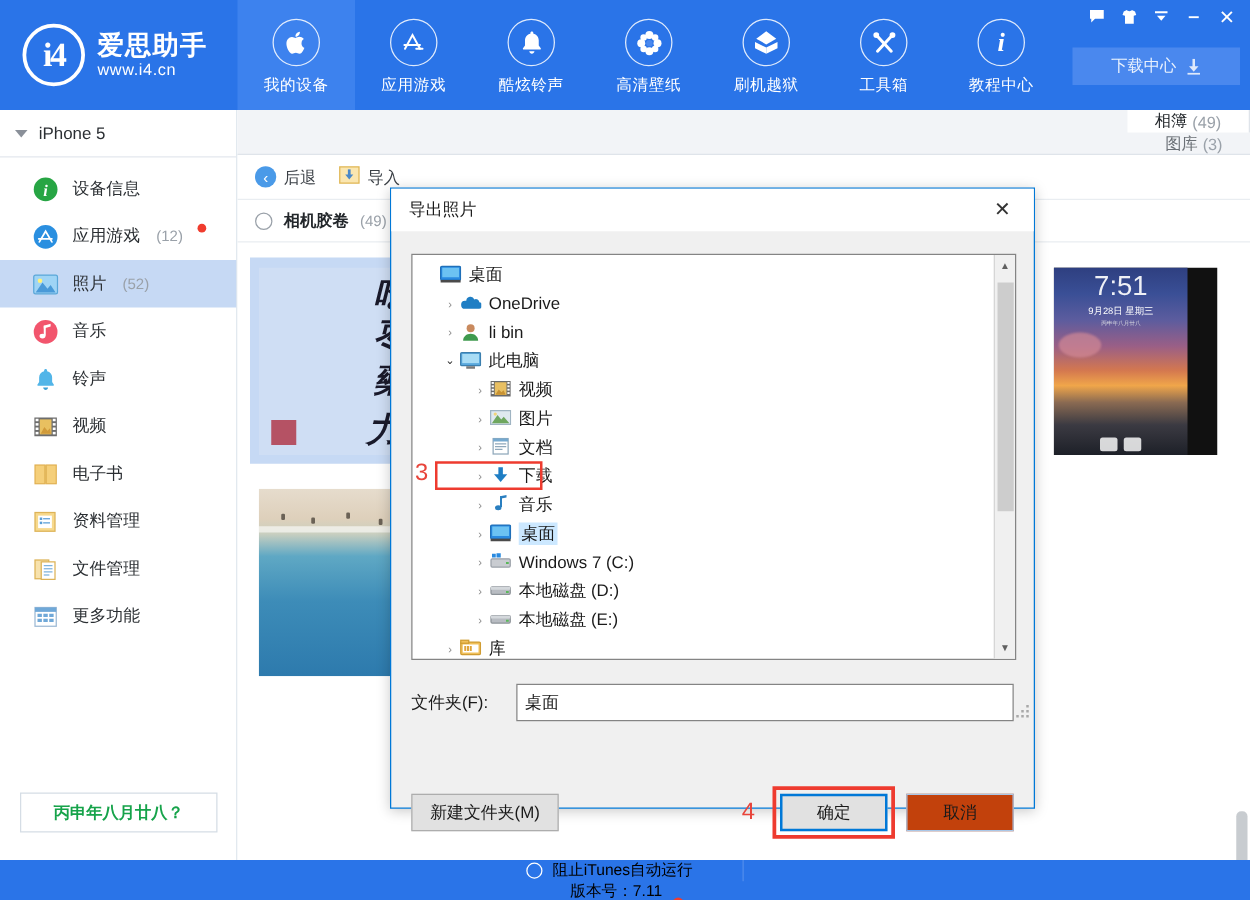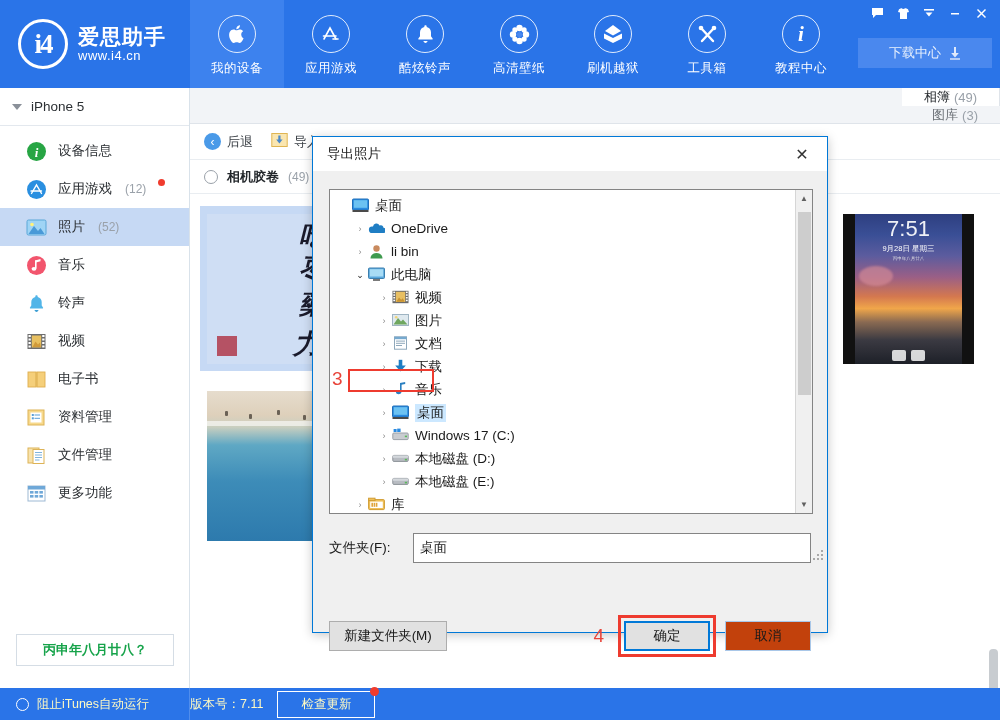--- a/index.html
+++ b/index.html
@@ -253,21 +253,21 @@
   }
   .art-girl .bl {
     position:absolute; width:9px; height:9px; border-radius:50%;
     background:#f0a6ab;
   }
   .art-girl .branch {
     position:absolute; left:10px; top:10px; width:1.5px; height:100px;
     background:#cfd8e2; transform: rotate(14deg);
   }
   
-  .art-sunset { width:100%; height:100%; background:#111; display:flex; align-items:center; justify-content:center; }
+  .art-sunset { width:100%; height:100%; background:#111; display:flex; align-items:center; }
   .art-sunset .scr2 {
     width:82%; height:100%;
     background: linear-gradient(to bottom,
       #2e3f80 0%, #3a4f96 14%, #5c5c9e 28%,
       #9a5f86 42%, #d4784f 55%, #f0a64a 63%,
       #8a6a52 72%, #3b3a42 84%, #1d2028 100%);
     position:relative;
   }
   .art-sunset .t1 { position:absolute; top:2px; width:100%; text-align:center; color:#fff; font-size:22px; opacity:0.92; font-weight:300;}
   .art-sunset .t2 { position:absolute; top:30px; width:100%; text-align:center; color:#fff; font-size:7.5px; }
@@ -289,22 +289,22 @@
 
   .vscroll-main {
     position:absolute; right:2px; top:455px;
     width:9px; height:130px; background:#c8ccd0; border-radius:4px;
   }
 
   
   .statusbar {
     position: absolute; left: 0; bottom: 0;
     width: 1000px; height: 32px;
-    background: #2a74e8; color: #fef9c3;
-    display: flex; align-items: center;
+    background: #2a74e8; color: #000000;
+    display: flex; align-items: center; flex-direction: column;
   }
   .sb-itunes {
     width: 190px; height: 32px; display: flex; align-items: center;
     gap: 8px; padding-left: 16px; font-size: 12.5px; cursor: pointer;
     border-right: 1px solid rgba(255,255,255,0.18);
   }
   .sb-radio { width: 13px; height: 13px; border-radius: 50%; border: 1.3px solid #ffffff; }
   .sb-info { font-size: 12.5px; padding-left: 18px; flex: 1; }
   .sb-ver { font-size: 12.5px; margin-right: 14px; }
   .sb-update {
@@ -312,21 +312,21 @@
     border: 1px solid #ffffff; padding: 4px 23px;
     font-size: 12.5px; cursor: pointer;
   }
   .sb-update .rd {
     position: absolute; right: -5px; top: -5px;
     width: 9px; height: 9px; border-radius: 50%; background: #f03c2e;
   }
 
   
   .dialog {
-    position: absolute; left: 312px; top: 136px;
+    position: absolute; left: 312px; top: 150px;
     width: 516px; height: 497px;
     background: #f0f0f0;
     border: 1px solid #0078d7;
     box-shadow: 0 2px 10px rgba(0,0,0,0.22);
     font-family: "Liberation Sans", "DejaVu Sans", sans-serif;
   }
   .dlg-title {
     height: 34px; background: #ffffff;
     display: flex; align-items: center;
     padding: 0 10px 0 14px;
@@ -1101,21 +1101,21 @@
             <span class="tr-ico">
               <svg width="17" height="14" viewBox="0 0 17 14">
                   <rect x="0.8" y="5" width="15.4" height="6.6" rx="1" fill="#c9ccd1" stroke="#9aa0a8"></rect>
                   <g fill="#2a8ae0">
                     <rect x="1.6" y="1" width="3" height="3"></rect>
                     <rect x="5.2" y="0.6" width="3.4" height="3.4"></rect>
                   </g>
                   <rect x="12.8" y="7.6" width="2.2" height="1.6" fill="#5ab85a"></rect>
                 </svg>
             </span>
-            <span class="tr-label">Windows 17 (C:)</span>
+            <span class="tr-label">Windows 7 (C:)</span>
           </div>
 
           <div class="tree-row" style="padding-left:40px;">
             <span class="tr-chev">›</span>
             <span class="tr-ico">
               <svg width="17" height="14" viewBox="0 0 17 14">
                   <rect x="0.8" y="4.4" width="15.4" height="6" rx="1" fill="#b8bcc2" stroke="#8c9298"></rect>
                   <rect x="0.8" y="4.4" width="15.4" height="2.4" fill="#d4d8dc"></rect>
                   <rect x="12.8" y="7.8" width="2.2" height="1.6" fill="#5ab85a"></rect>
                 </svg>

